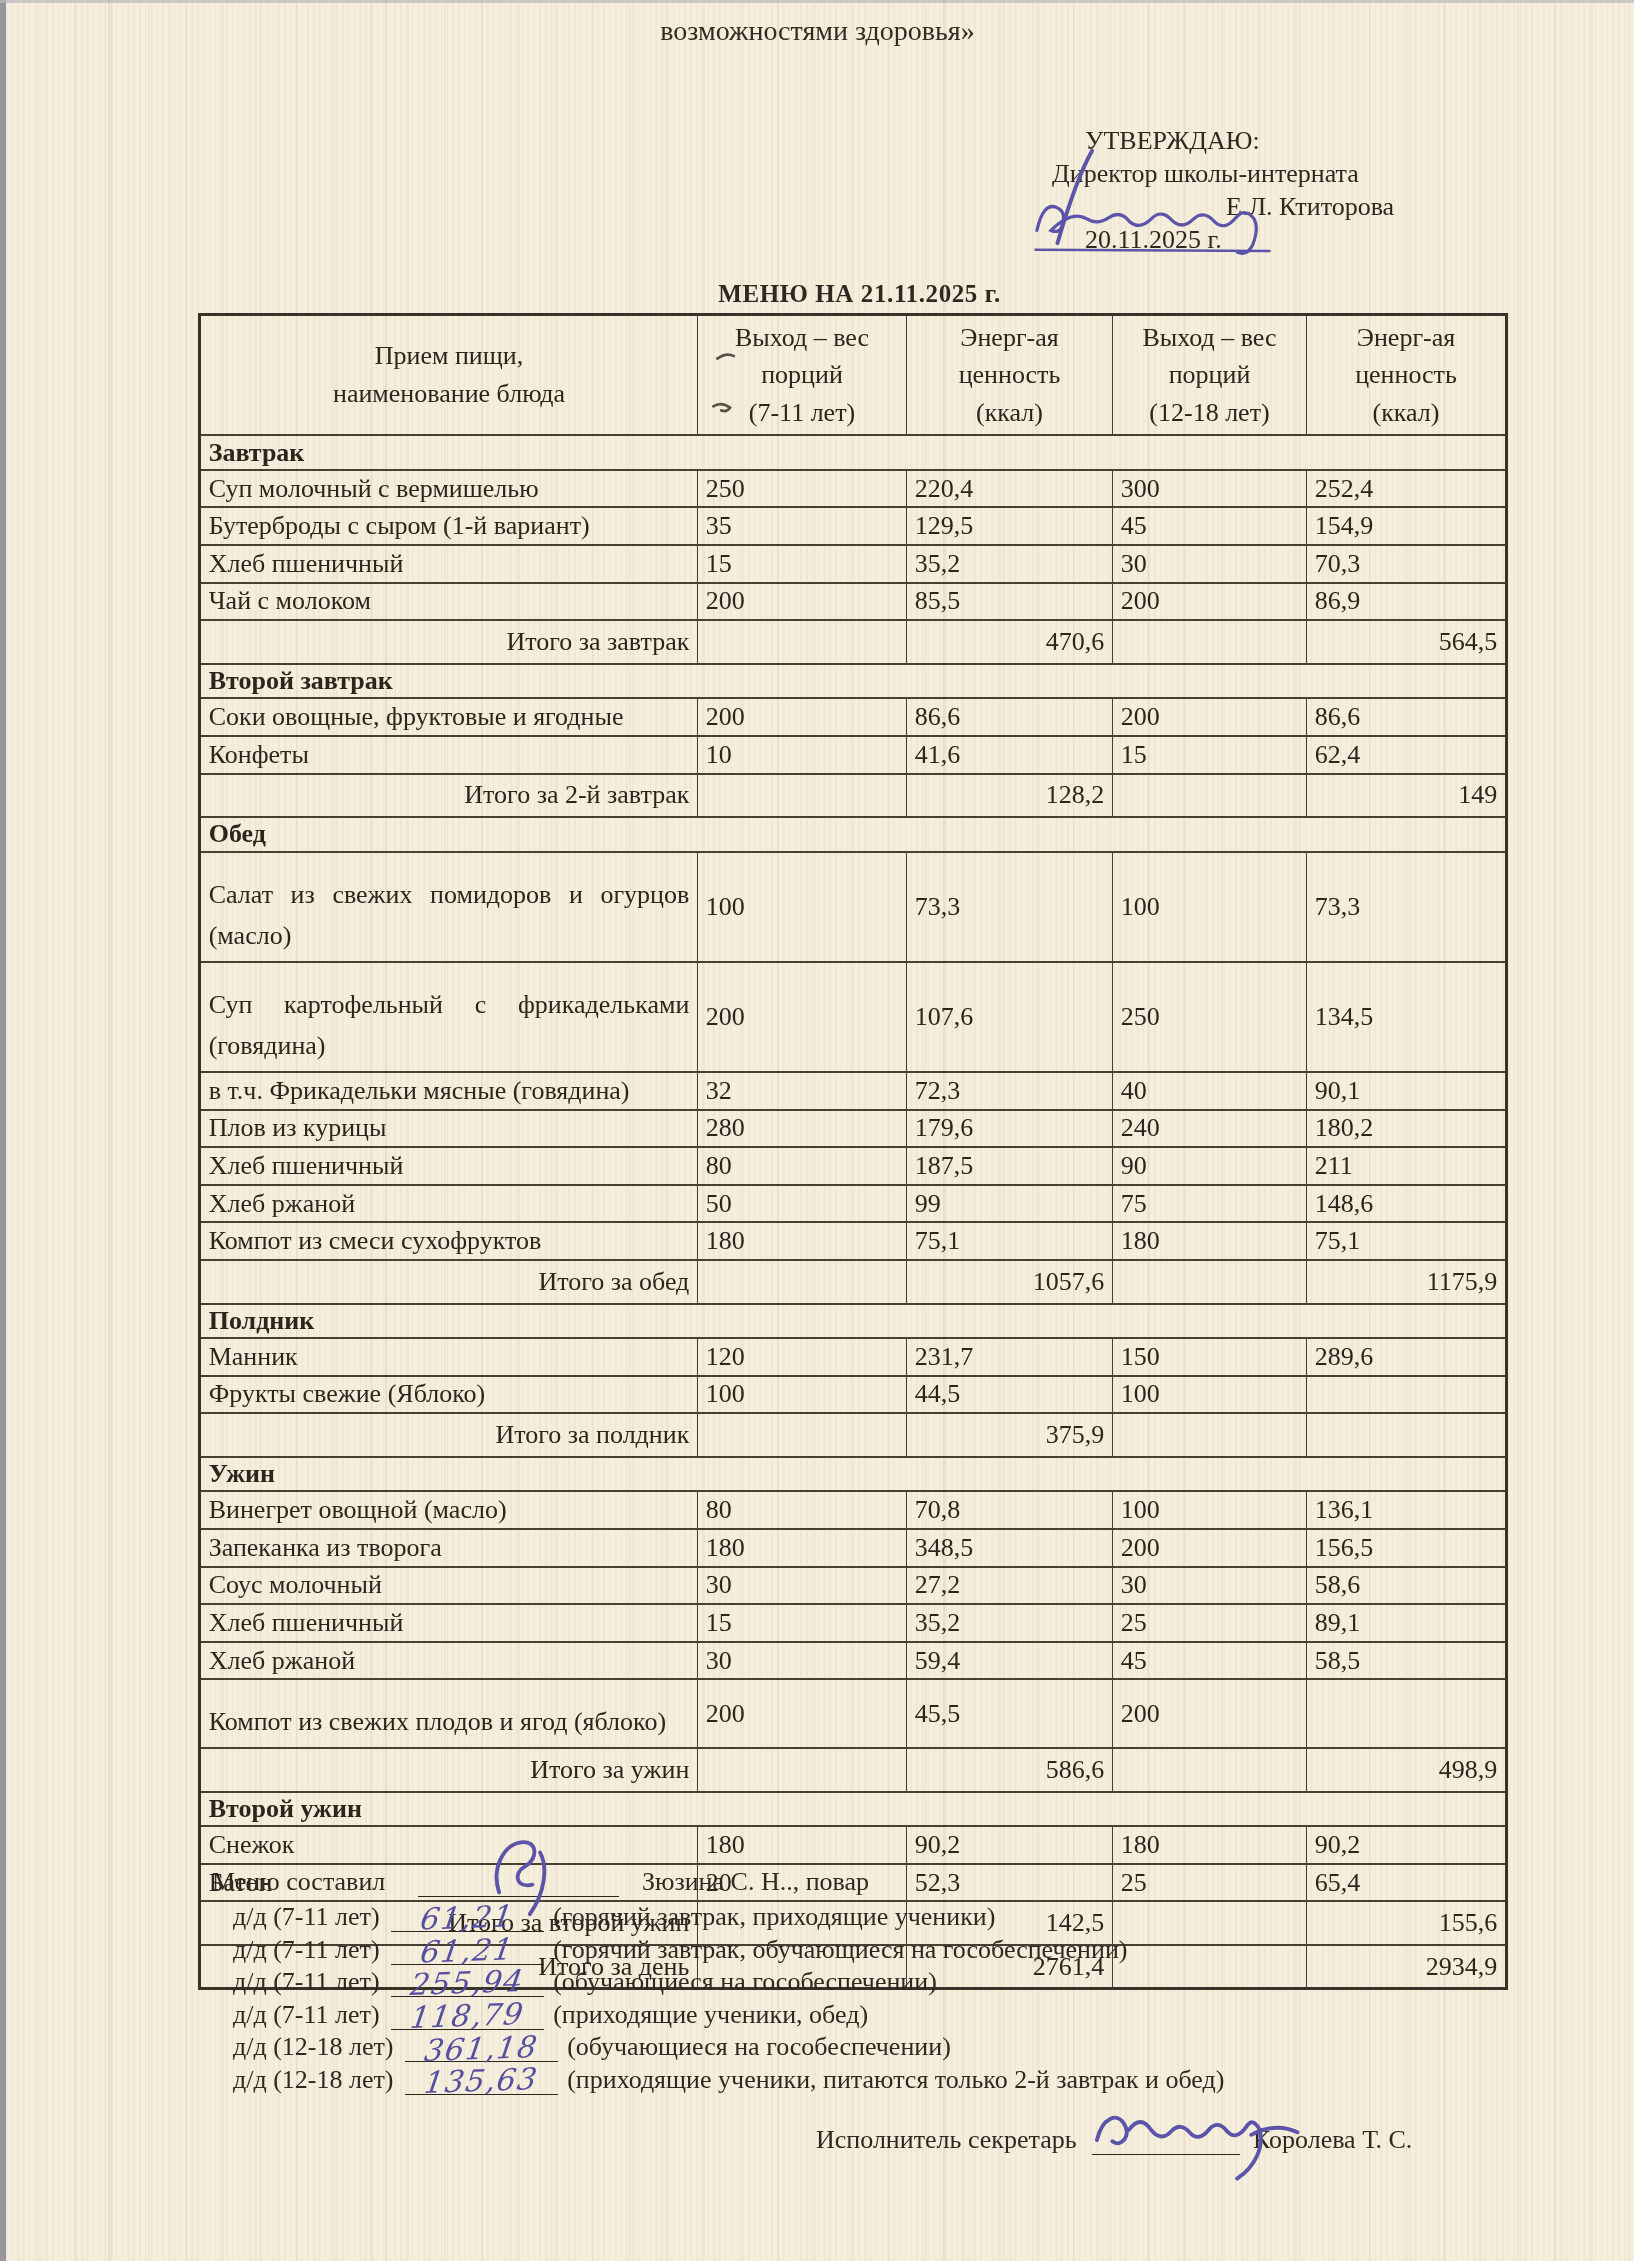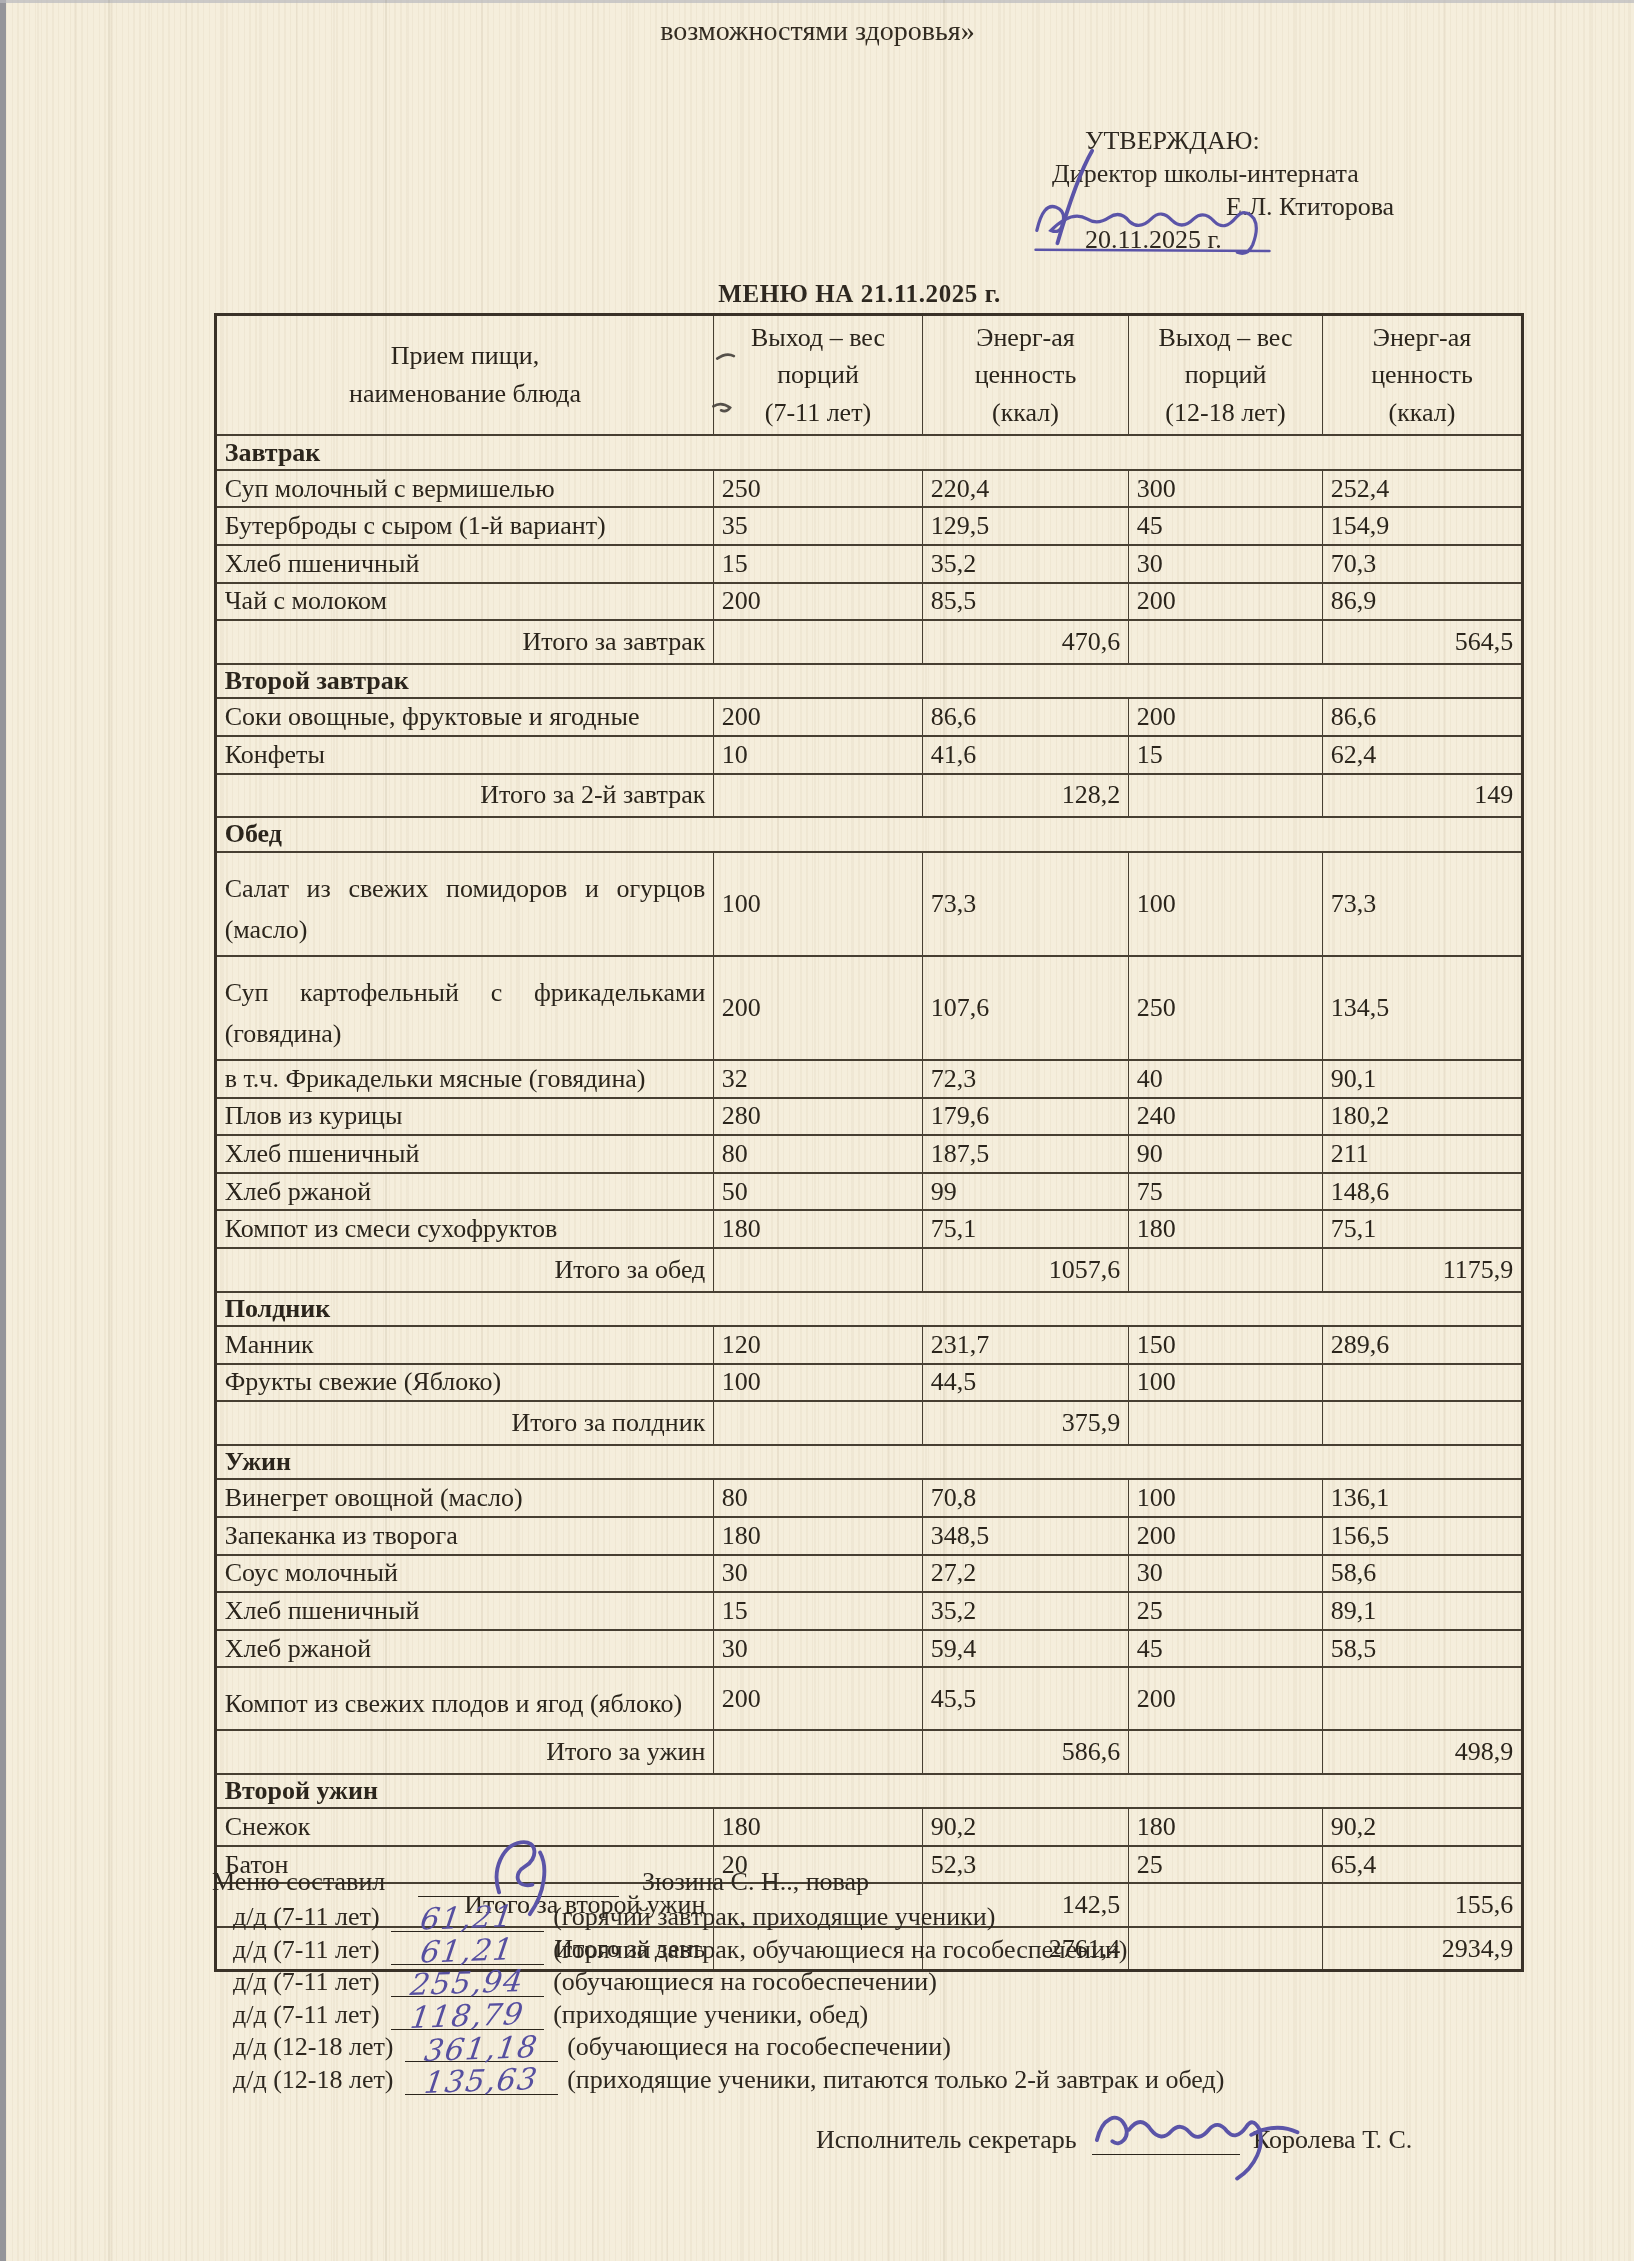--- a/index.html
+++ b/index.html
@@ -18,31 +18,31 @@
 
   .org-header{position:absolute;top:11.6px;left:0;width:1635px;text-align:center;
     font-size:28px;line-height:37px;color:#322b21;}
   .approval{position:absolute;left:1004px;top:124px;font-size:26px;line-height:33px;margin-left:48px;}
   .approval .indent{margin-left:33px;}
   .approval .name-line{position:relative;height:33px;}
   .approval .name-line .dname{margin-left:174px;}
   .menu-title{position:absolute;left:206px;top:280px;width:1307px;text-align:center;
     font-weight:bold;font-size:25px;letter-spacing:0.6px;}
 
-  table.menu{position:absolute;left:214px;top:313px;width:1307px;
+  table.menu{position:absolute;left:198px;top:313px;width:1307px;
     border-collapse:collapse;table-layout:fixed;
     font-size:26px;color:#2b251c;border:3.2px solid #3a3228;}
   table.menu th, table.menu td{border:1.9px solid #473f32;border-top-width:2.6px;border-bottom-width:2.6px;
     padding:1.3px 7.7px;vertical-align:middle;font-weight:normal;}
   table.menu th{height:103px;text-align:center;white-space:pre-line;line-height:1.45;padding:2.6px 3.9px;}
   tr.section td{font-weight:bold;height:28px;font-size:26px;}
   tr.item td{height:33px;}
   td.name-cell{white-space:nowrap;overflow:hidden;}
   tr.wrap td.name-cell{white-space:normal;text-align:justify;text-align-last:left;
-    line-height:1.6;padding-top:15px;padding-bottom:3.9px;}
+    line-height:1.6;padding-top:21px;padding-bottom:3.9px;}
   td.num{text-align:left;}
   tr.total td{height:39px;}
   td.total-label{text-align:right;padding-right:11.6px;}
   td.num-right{text-align:right;padding-right:7.7px;}
 
   .footer-line{position:absolute;font-size:26px;white-space:nowrap;}
   .uline{display:inline-block;border-bottom:1.9px solid #2b251c;min-width:153px;
     text-align:center;vertical-align:bottom;position:relative;height:32px;}
   .uline.wide{min-width:201px;}
   .uline.exec{min-width:148px;}

